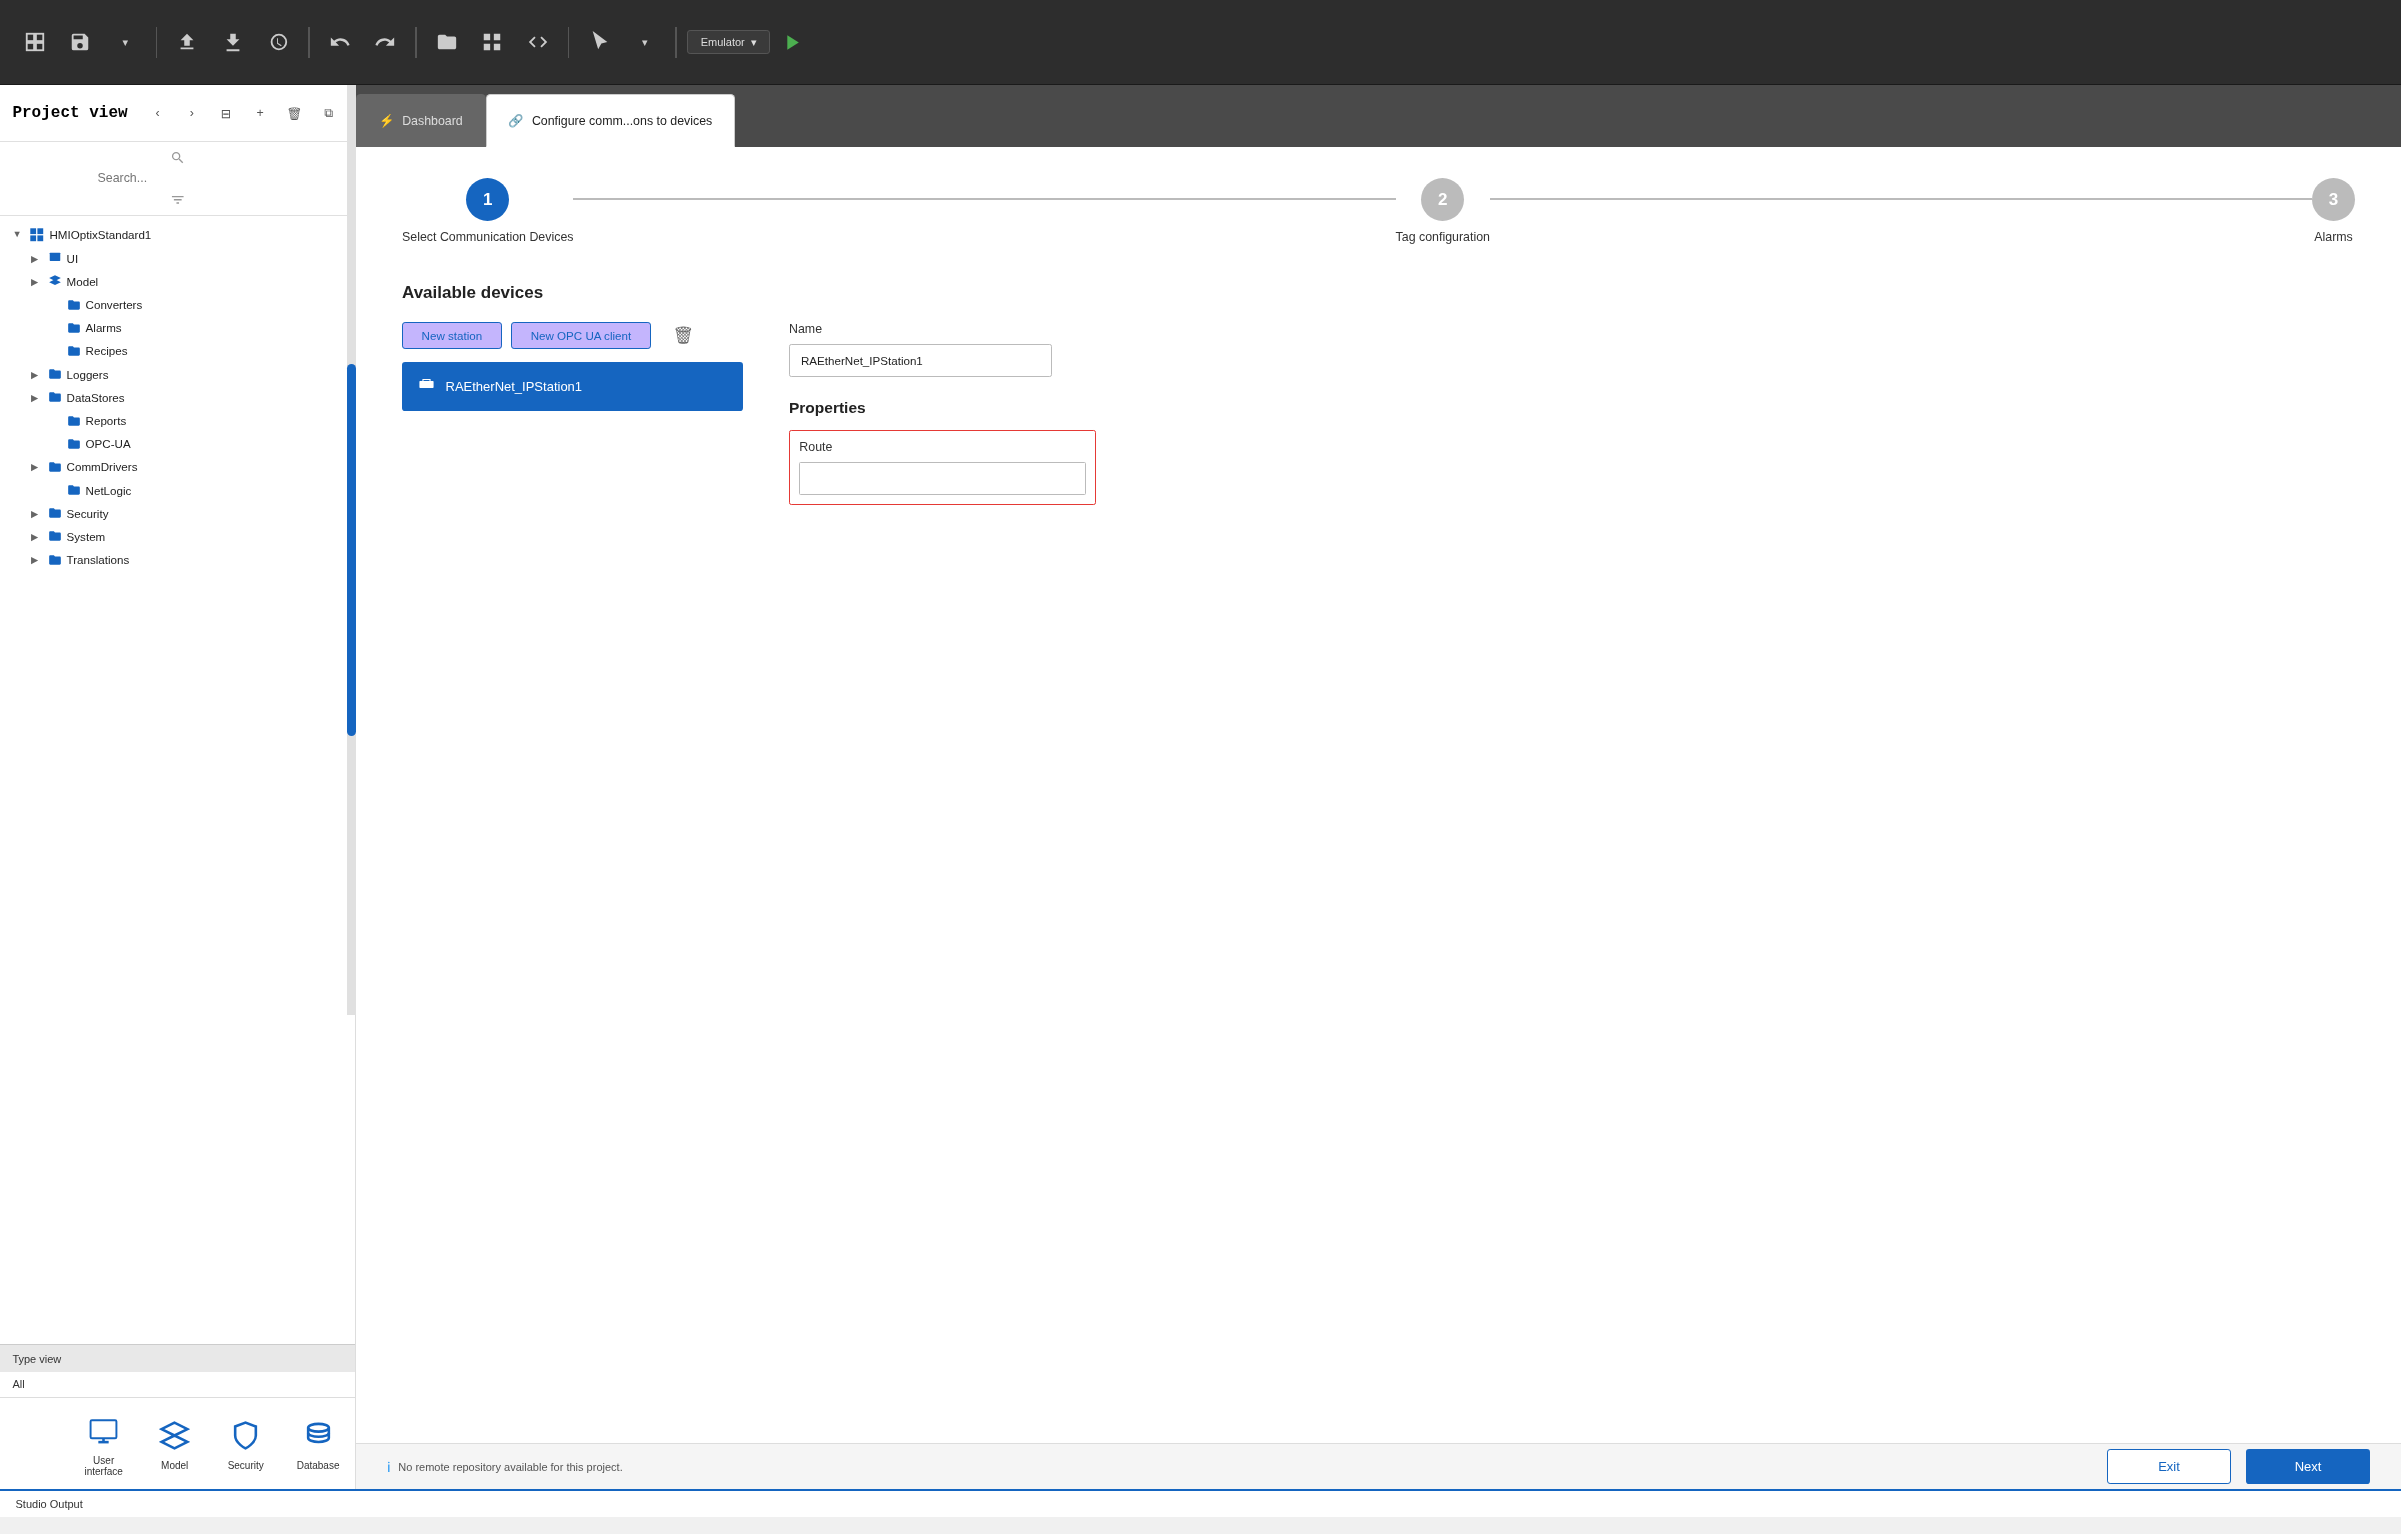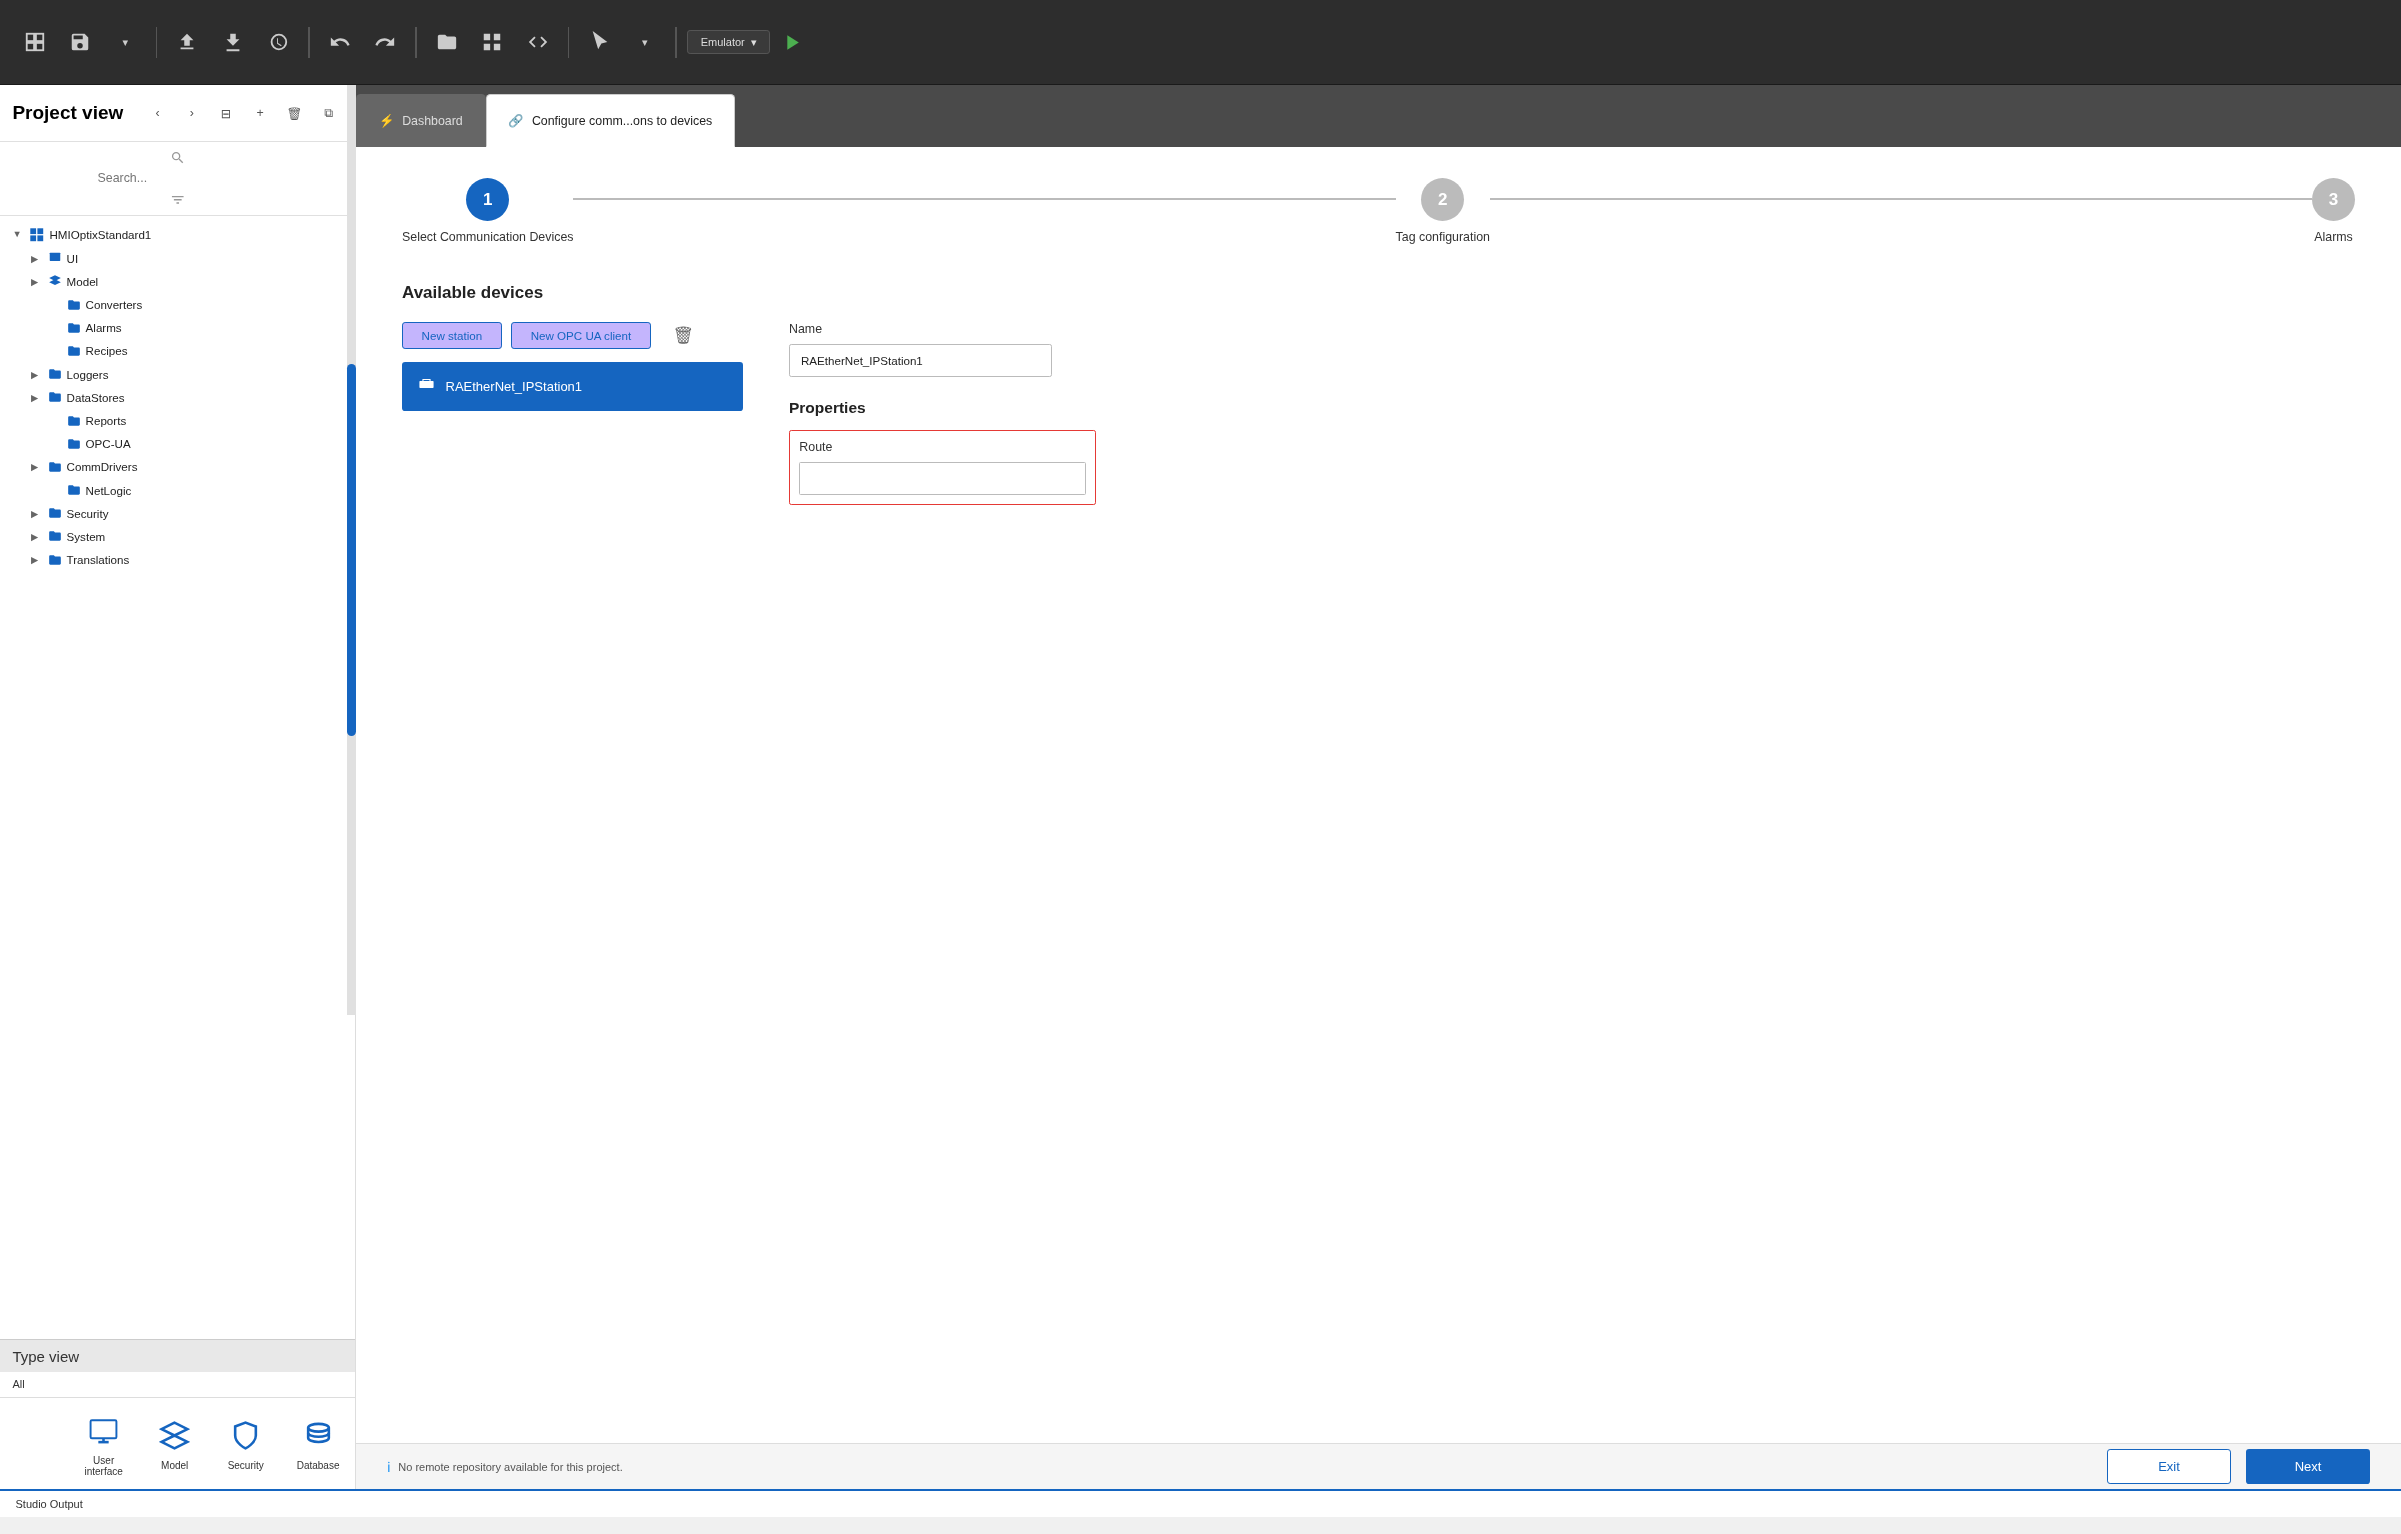--- a/index.html
+++ b/index.html
@@ -33,21 +33,21 @@
 
     
     .sidebar {
       width: 356px; background: #fff; border-right: 1.5px solid #ddd;
       display: flex; flex-direction: column; overflow: hidden; flex-shrink: 0;
     }
     .sidebar-header {
       display: flex; align-items: center; padding: 14px 12.4px; gap: 6.2px;
       border-bottom: 0.8px solid #e0e0e0;
     }
-    .sidebar-title { font-weight: 600; font-size: 19px; flex: 1; }
+    .sidebar-title { font-weight: 600; font-size: 16px; flex: 1; font-family: Liberation Mono, monospace; }
     .sidebar-nav-btn {
       width: 28px; height: 28px; display: flex; align-items: center; justify-content: center;
       cursor: pointer; color: #555; font-size: 12.4px; border-radius: 2.3px;
     }
     .search-bar {
       display: flex; align-items: center; padding: 7.7px 11px; gap: 6.2px;
       border-bottom: 0.8px solid #e0e0e0;
       flex-direction: column;
     }
     .search-input {
@@ -58,21 +58,21 @@
       display: flex; align-items: center; padding: 4.6px 12.4px; cursor: pointer;
       font-size: 11.6px; gap: 4.6px; white-space: nowrap;
     }
     .tree-item .arrow { width: 12.4px; font-size: 9.3px; color: #666; }
     .tree-item .label { color: #222; }
     .indent-1 { padding-left: 31px; }
     .indent-2 { padding-left: 50px; }
 
     
     .type-view {
-      background: #e8e8e8; padding: 7.7px 12.4px; font-size: 15px; font-weight: 500; color: #333;
+      background: #e8e8e8; padding: 7.7px 12.4px; font-size: 11px; font-weight: 500; color: #333;
       border-top: 0.8px solid #ccc;
     }
     .type-view-all { padding: 6.2px 12.4px; font-size: 11px; color: #333; }
 
     
     .bottom-icons {
       display: flex; align-items: center; padding: 12.4px 15.5px; gap: 31px;
       border-top: 0.8px solid #ddd; background: #fff; justify-content: flex-end;
     }
     .bottom-icon-item {

